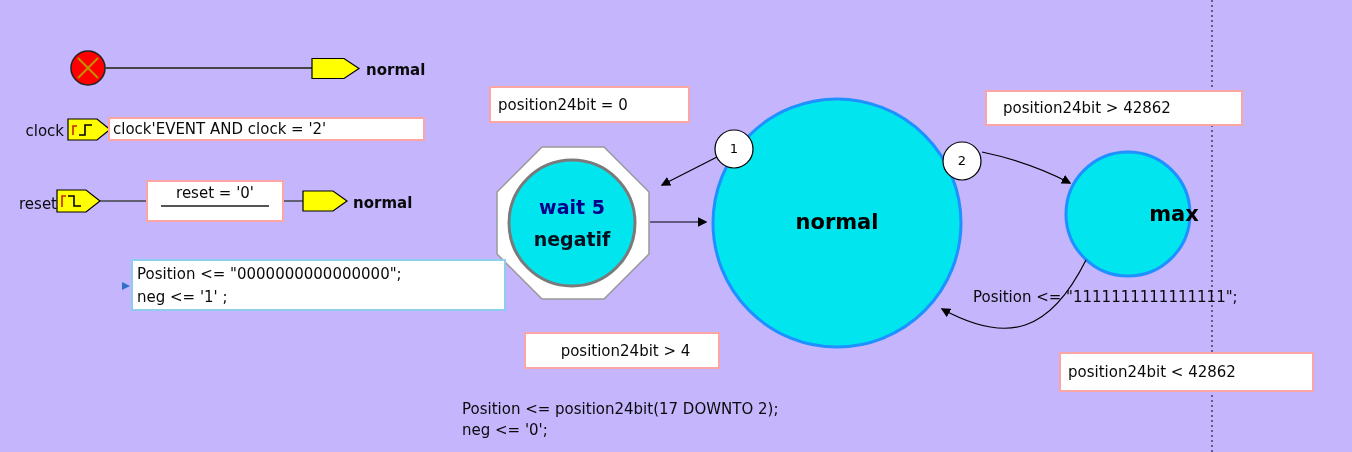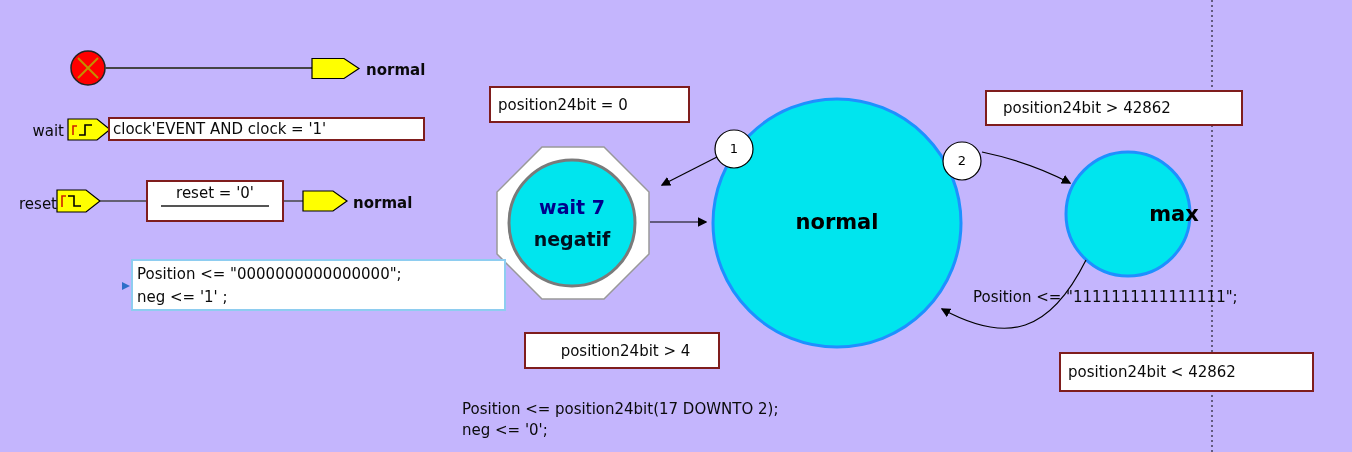--- a/index.html
+++ b/index.html
@@ -9,21 +9,21 @@
     width: 1352px;
     height: 452px;
     background: #c4b5fd;
     font-family: "DejaVu Sans", "Liberation Sans", sans-serif;
     overflow: hidden;
   }
   #wires { position: absolute; left: 0; top: 0; z-index: 1; }
   .cond-box {
     position: absolute; z-index: 2;
     background: #ffffff;
-    border: 2px solid #7f1d1d;
+    border: 2px solid #fca5a5;
     font-size: 15px; color: #0a0a0a;
     display: flex; align-items: center;
     padding-left: 7px;
     white-space: nowrap;
   }
   .action-box {
     position: absolute; z-index: 2;
     background: #ffffff;
     border: 2px solid #8ecdf0;
     font-size: 15px; color: #0a0a0a;
@@ -110,23 +110,23 @@
     <line x1="650" y1="222" x2="706" y2="222" stroke="#000" stroke-width="1.2" marker-end="url(#arrow)"></line>
     <path d="M 982,152 Q 1030,162 1070,183" fill="none" stroke="#000" stroke-width="1.2" marker-end="url(#arrow)"></path>
     <path d="M 1086,260 C 1050,332 1008,345 942,309" fill="none" stroke="#000" stroke-width="1.2" marker-end="url(#arrow)"></path>
 
     <circle cx="734" cy="149" r="19" fill="#ffffff" stroke="#000" stroke-width="1.2"></circle>
     <circle cx="962" cy="161" r="19" fill="#ffffff" stroke="#000" stroke-width="1.2"></circle>
   </svg>
 
   <div class="flag-label" style="left:366px; top:61px;">normal</div>
 
-  <div class="sig-label" style="left:24px; top:122px; width:40px;">wait</div>
+  <div class="sig-label" style="left:24px; top:122px; width:40px;">clock</div>
   <div class="cond-box" style="left:108px; top:117px; width:317px; height:24px; padding-left:3px;">
-    <span>clock'EVENT AND clock = '1'</span>
+    <span>clock'EVENT AND clock = '2'</span>
   </div>
 
   <div class="sig-label" style="left:14px; top:195px; width:43px;">reset</div>
   <div class="cond-box" style="left:146px; top:180px; width:138px; height:42px; padding-left:0; display:block;">
     <div class="resetbox-inner">
       <span>reset = '0'</span>
       <div class="underline-bar"></div>
     </div>
   </div>
   <div class="flag-label" style="left:353px; top:194px;">normal</div>
@@ -148,21 +148,21 @@
   <div class="cond-box" style="left:1059px; top:352px; width:255px; height:40px;">
     <span>position24bit &lt; 42862</span>
   </div>
 
   <div class="free-text" style="left:973px; top:287px;">Position &lt;= "1111111111111111";</div>
   <div class="free-text" style="left:462px; top:399px;">
     <div>Position &lt;= position24bit(17 DOWNTO 2);</div>
     <div>neg &lt;= '0';</div>
   </div>
 
-  <div class="state-label" style="left:502px; top:196px; width:140px; font-size:19px; color:#00008b;">wait 7</div>
+  <div class="state-label" style="left:502px; top:196px; width:140px; font-size:19px; color:#00008b;">wait 5</div>
   <div class="state-label" style="left:502px; top:228px; width:140px; font-size:19px; color:#00101f;">negatif</div>
   <div class="state-label" style="left:767px; top:210px; width:140px; font-size:21px;">normal</div>
   <div class="state-label" style="left:1124px; top:202px; width:100px; font-size:21px;">max</div>
 
   <div class="prio-label" style="left:726px; top:141px; width:16px;">1</div>
   <div class="prio-label" style="left:954px; top:153px; width:16px;">2</div>
 
 </div>
 
 </body></html>

